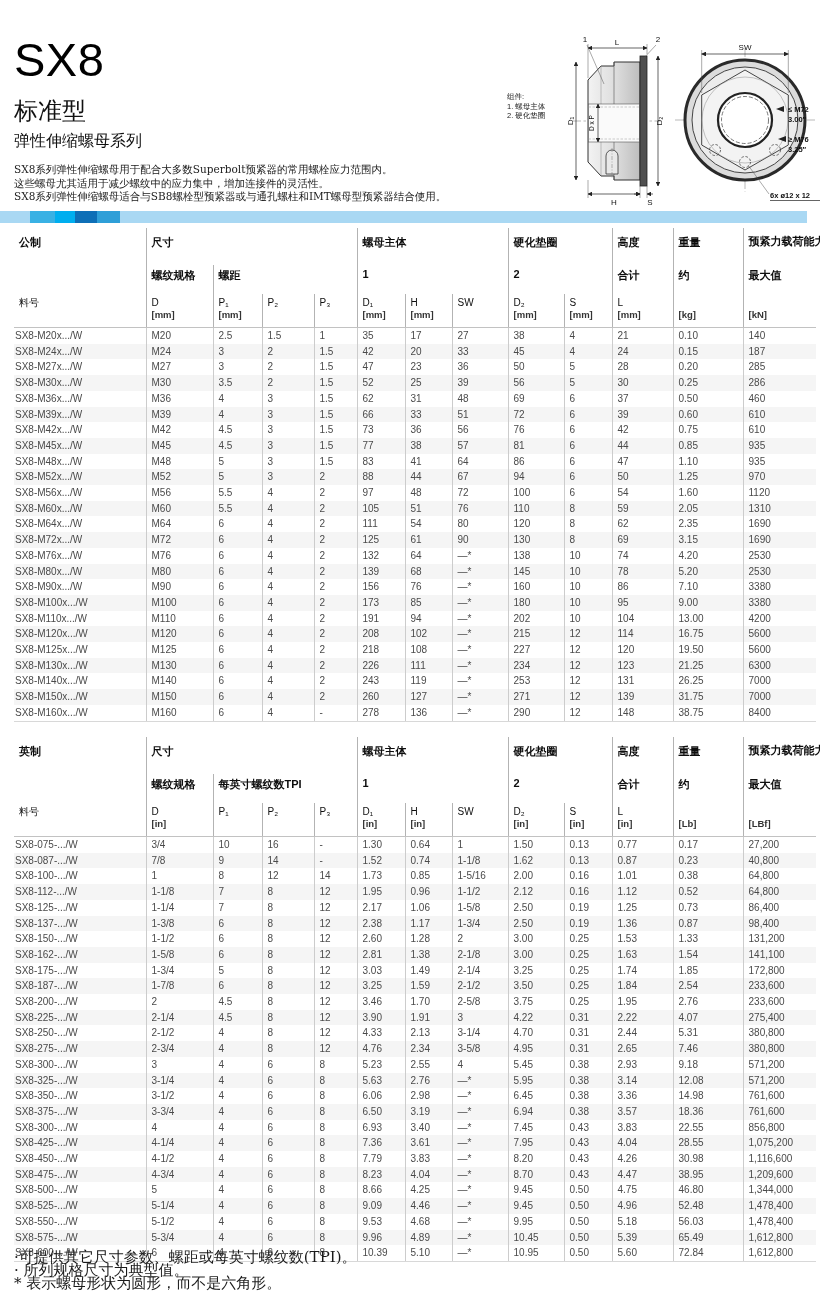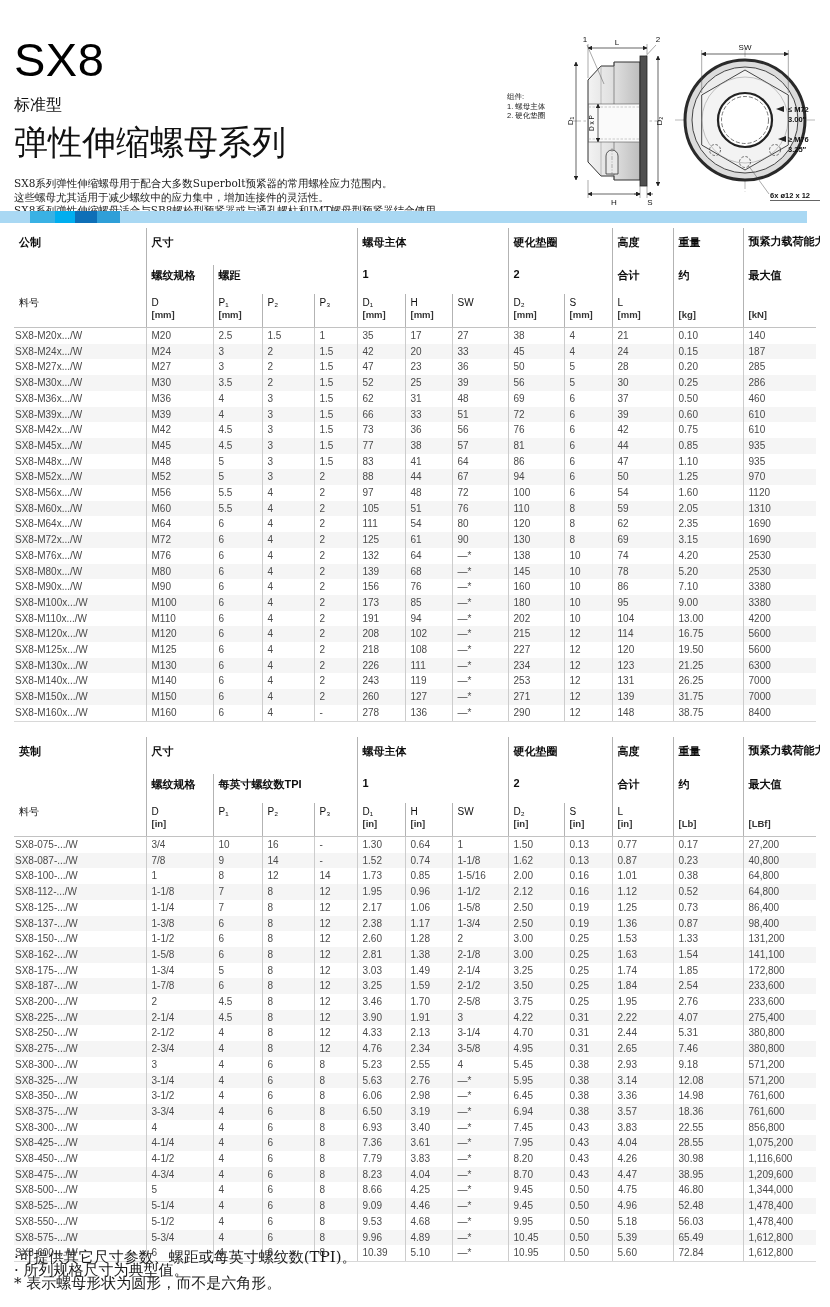--- a/index.html
+++ b/index.html
@@ -2,22 +2,22 @@
 <html><head>
 <meta charset="utf-8">
 <style>
   html,body{margin:0;padding:0;background:#fff;}
   .page{position:relative;width:820px;height:1307px;background:#fff;overflow:hidden;
         font-family:"Liberation Sans",sans-serif;color:#222;}
   
   .titles{position:absolute;left:14px;top:36px;}
   .titles h1{margin:0;font-size:47px;font-weight:400;line-height:1;color:#000;letter-spacing:0.5px;}
   .titles h2{margin:0;font-weight:400;color:#111;}
-  .sub-type{font-size:16px;margin-top:12px !important;}
-  .sub-series{font-size:34px;margin-top:4px !important;}
+  .sub-type{font-size:24px;margin-top:12px !important;}
+  .sub-series{font-size:16px;margin-top:4px !important;}
   .desc{margin:11px 0 0 0;font-family:"DejaVu Serif",serif;font-size:10.5px;line-height:13.5px;color:#1a1a1a;}
   .desc p{margin:0;}
   
   .components{position:absolute;left:507px;top:92px;font-size:7.5px;line-height:9.5px;color:#222;}
   .components div{white-space:nowrap;}
   .drawing{position:absolute;left:548px;top:28px;}
   .dimtext{font-size:8px;fill:#111;}
   .dimsmall{font-size:6.5px;fill:#111;}
   .anno{font-size:7.5px;font-weight:bold;fill:#111;}
   .cl{stroke:#8a8a8a;stroke-width:0.6;stroke-dasharray:9 2.5 2.5 2.5;fill:none;}

